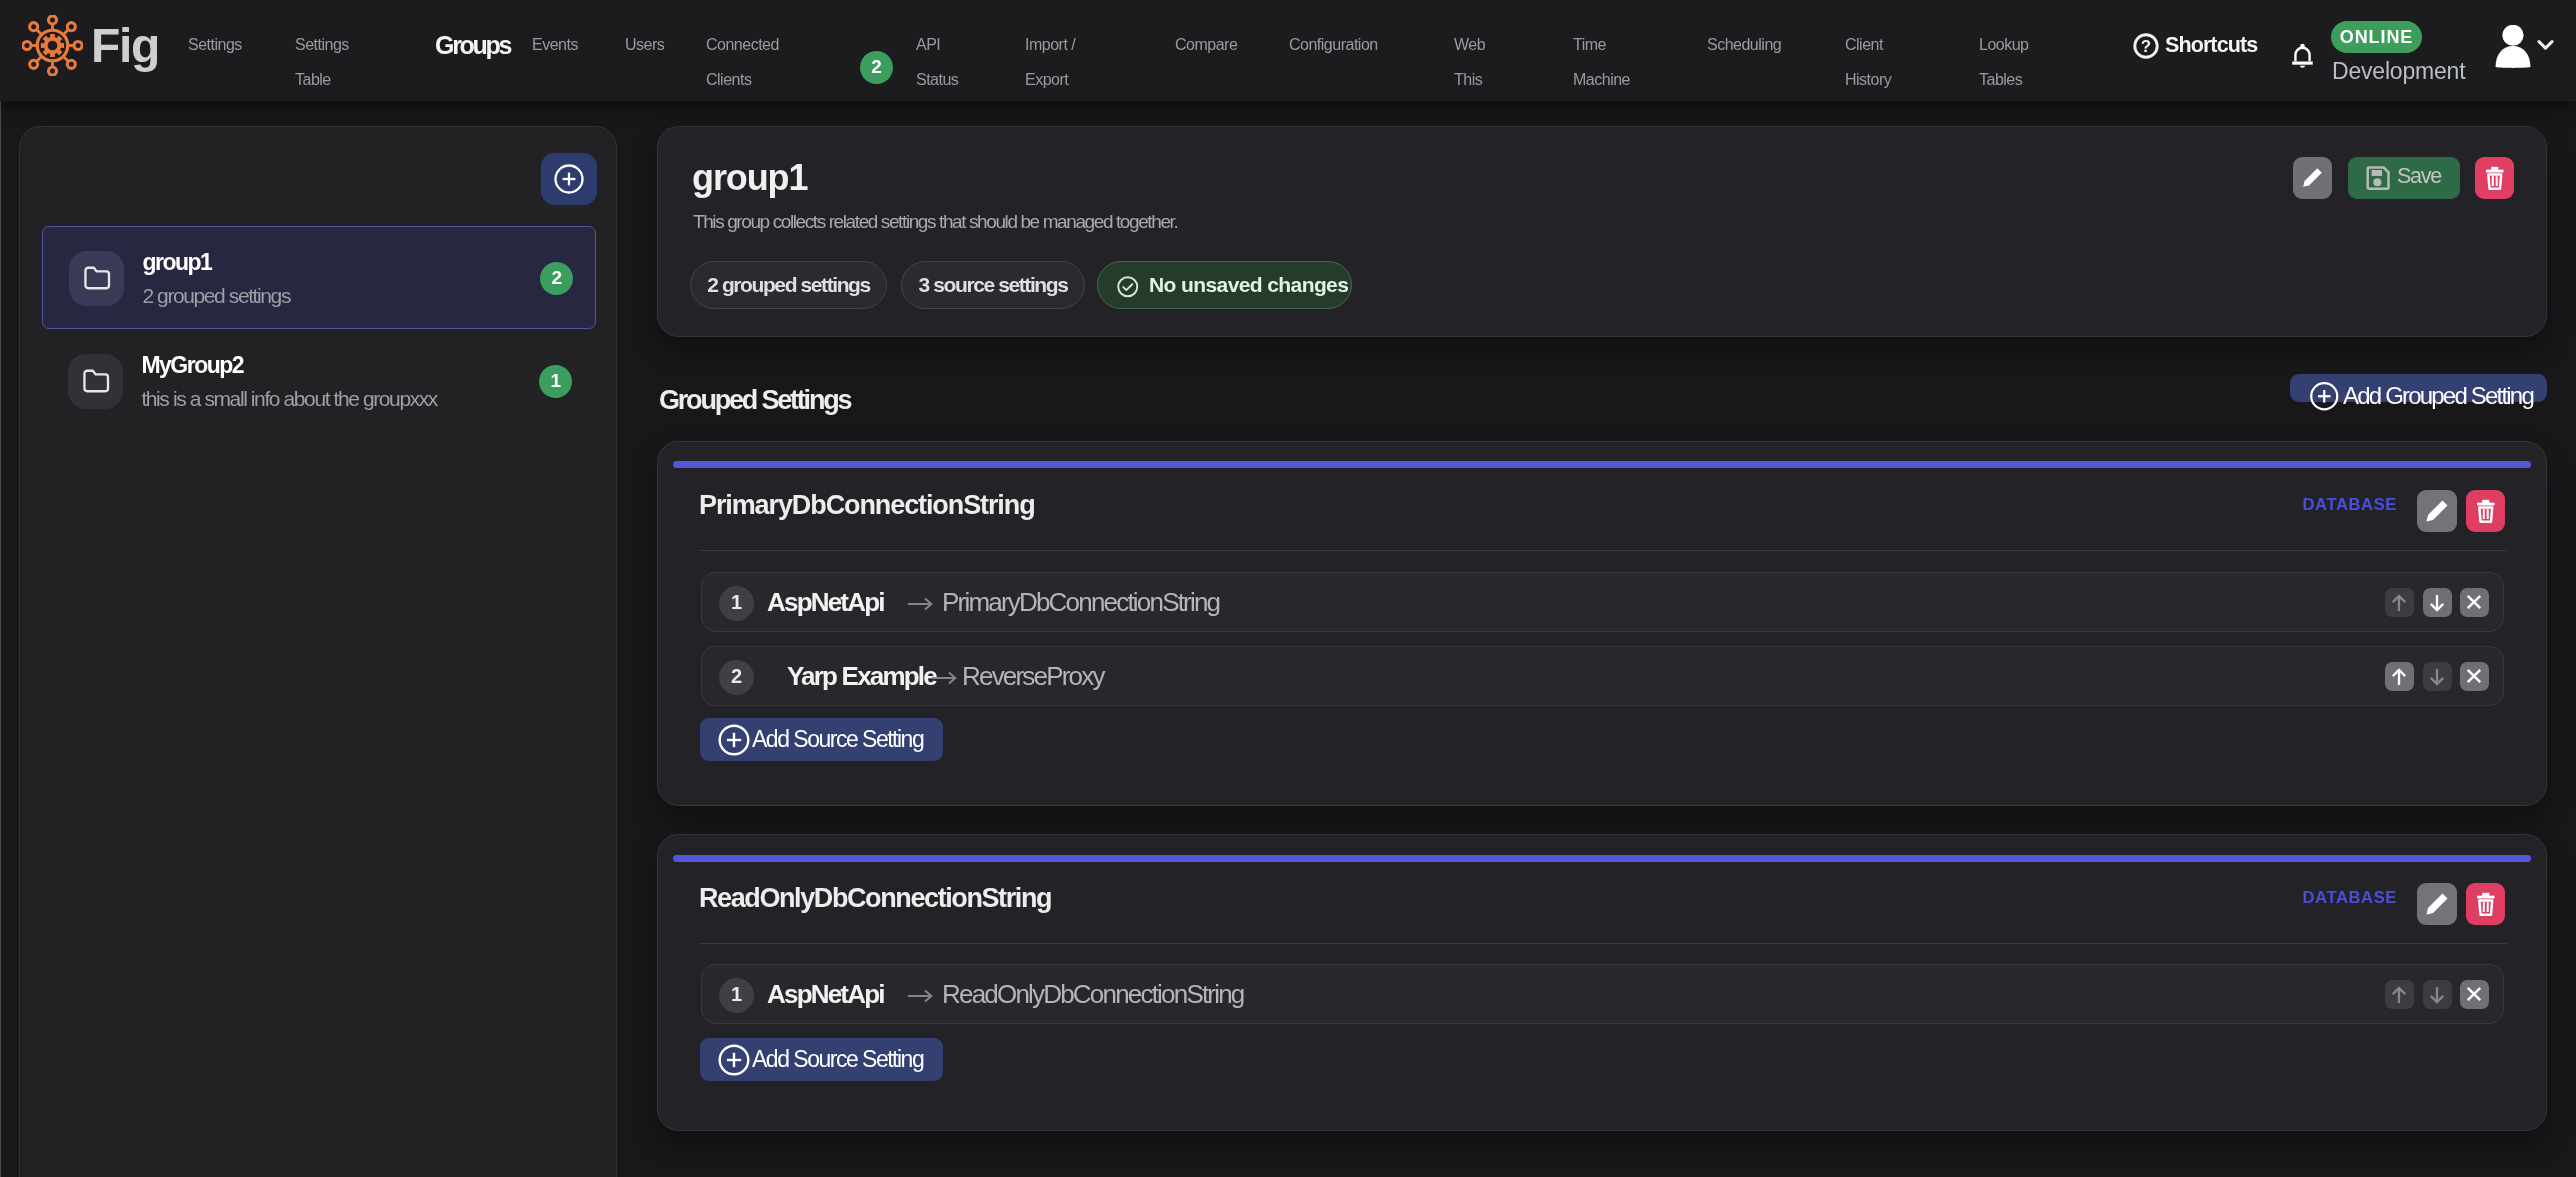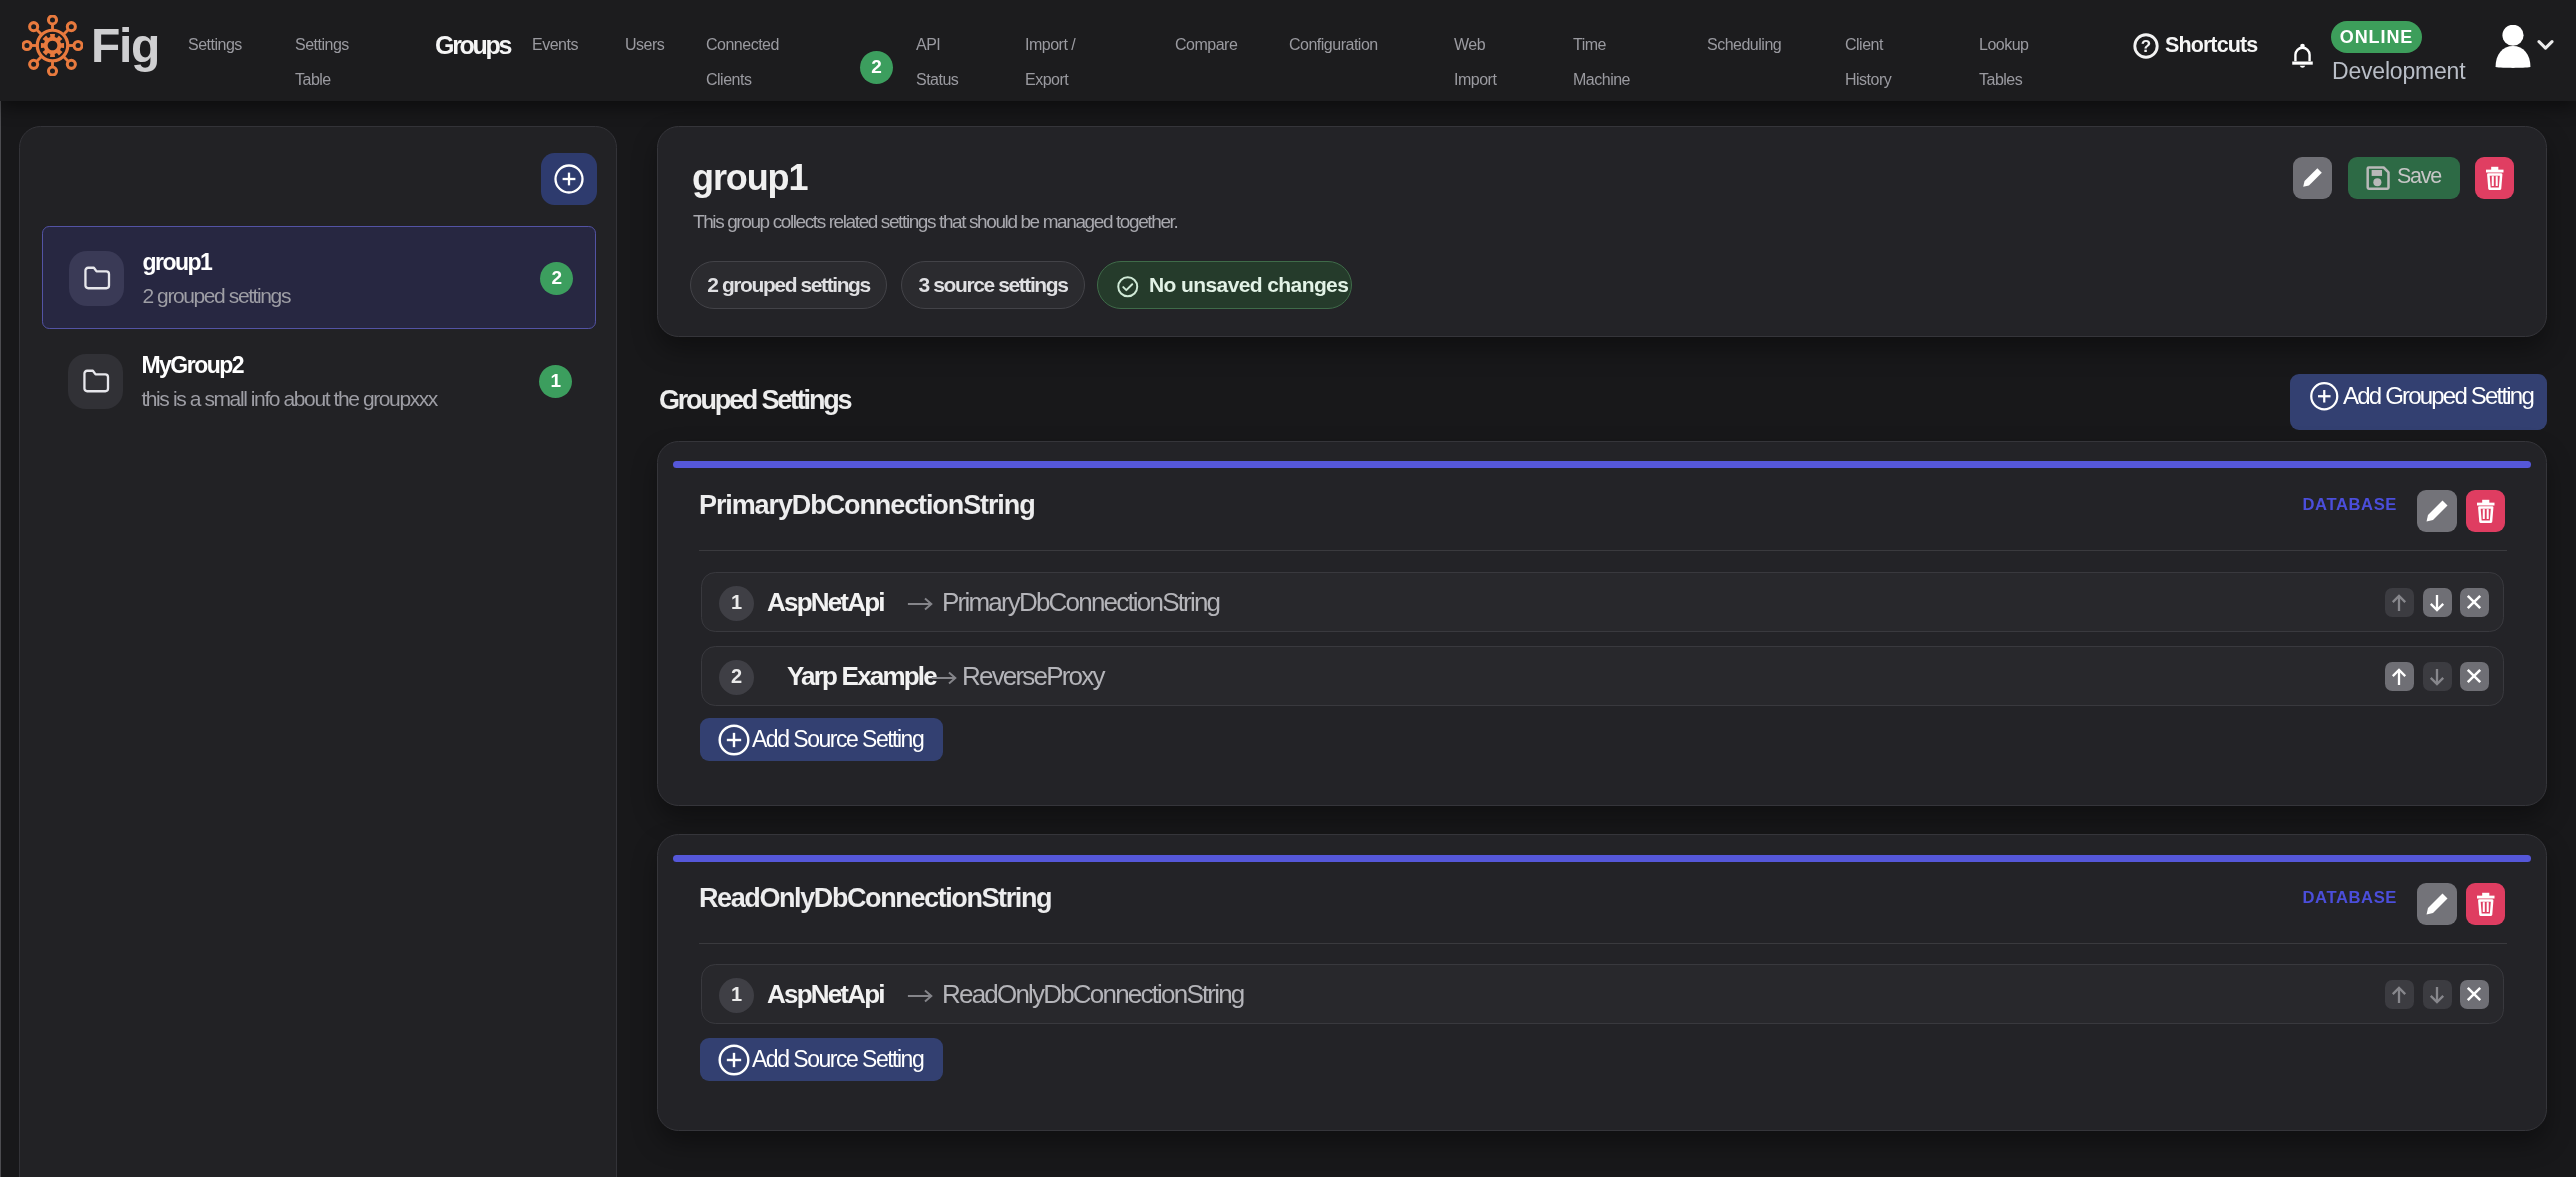--- a/index.html
+++ b/index.html
@@ -28,21 +28,21 @@
 .dbl { position:absolute; font-size:16.6px; font-weight:bold; letter-spacing:0.6px; color:#4b4edb; }
 .sq { position:absolute; border-radius:9px; }
 .divider { position:absolute; left:41px; width:1808px; height:0.9px; background:#3a3a3e; }
 .row { position:absolute; left:43px; width:1803px; height:60px; background:#28282c; border:0.9px solid #39393e; border-radius:14.3px; }
 .ncirc { position:absolute; left:17px; top:12.5px; width:35px; height:35px; border-radius:50%; background:#3f3f45; color:#eaeaea; font-size:20px; font-weight:bold; text-align:center; line-height:34px; }
 .rname { position:absolute; top:0; line-height:58px; font-size:26px; font-weight:bold; letter-spacing:-1.8px; color:#f2f2f2; }
 .rval { position:absolute; top:0; line-height:58px; font-size:26px; letter-spacing:-1.8px; color:#b4b4b9; }
 .rbtn { position:absolute; top:15.2px; width:29px; height:29px; border-radius:7.2px; }
 .bon { background:#6f6f75; }
 .boff { background:#3c3c41; }
-.addbtn { position:absolute; height:56px; background:#334071; border-radius:9px; color:#fff; }
+.addbtn { position:absolute; height:28px; background:#334071; border-radius:9px; color:#fff; }
 .addbtn span { position:absolute; left:52px; top:0; line-height:43px; font-size:23px; letter-spacing:-1.5px; }
 .pill { position:absolute; top:134px; height:48px; border-radius:24px; background:#2b2b2f; border:0.9px solid #434348; text-align:center; }
 .pill span { font-size:21px; font-weight:bold; letter-spacing:-1.4px; color:#dfdfe2; line-height:46px; }
 </style>
 </head>
 <body>
 
 <div class="abs" style="left:0;top:23px;width:1.3px;height:1154px;background:#4c4c50;"></div>
 
 <div id="nav">
@@ -84,21 +84,21 @@
   <div class="nv" style="left:706px">Connected
 Clients</div>
   <div class="badge" style="left:860px;top:51px;"><span style="position:relative;top:-0.9px">2</span></div>
   <div class="nv" style="left:916px">API
 Status</div>
   <div class="nv" style="left:1025px">Import /
 Export</div>
   <div class="nv" style="left:1175px">Compare</div>
   <div class="nv" style="left:1289px">Configuration</div>
   <div class="nv" style="left:1454px">Web
-Import</div>
+This</div>
   <div class="nv" style="left:1573px">Time
 Machine</div>
   <div class="nv" style="left:1707px">Scheduling</div>
   <div class="nv" style="left:1845px">Client
 History</div>
   <div class="nv" style="left:1979px">Lookup
 Tables</div>
 
   <svg class="abs" style="left:2133px;top:33px" width="26" height="26" viewBox="0 0 29 29">
     <circle cx="14.5" cy="14.5" r="12.5" fill="none" stroke="#f2f2f2" stroke-width="3.2"></circle>

